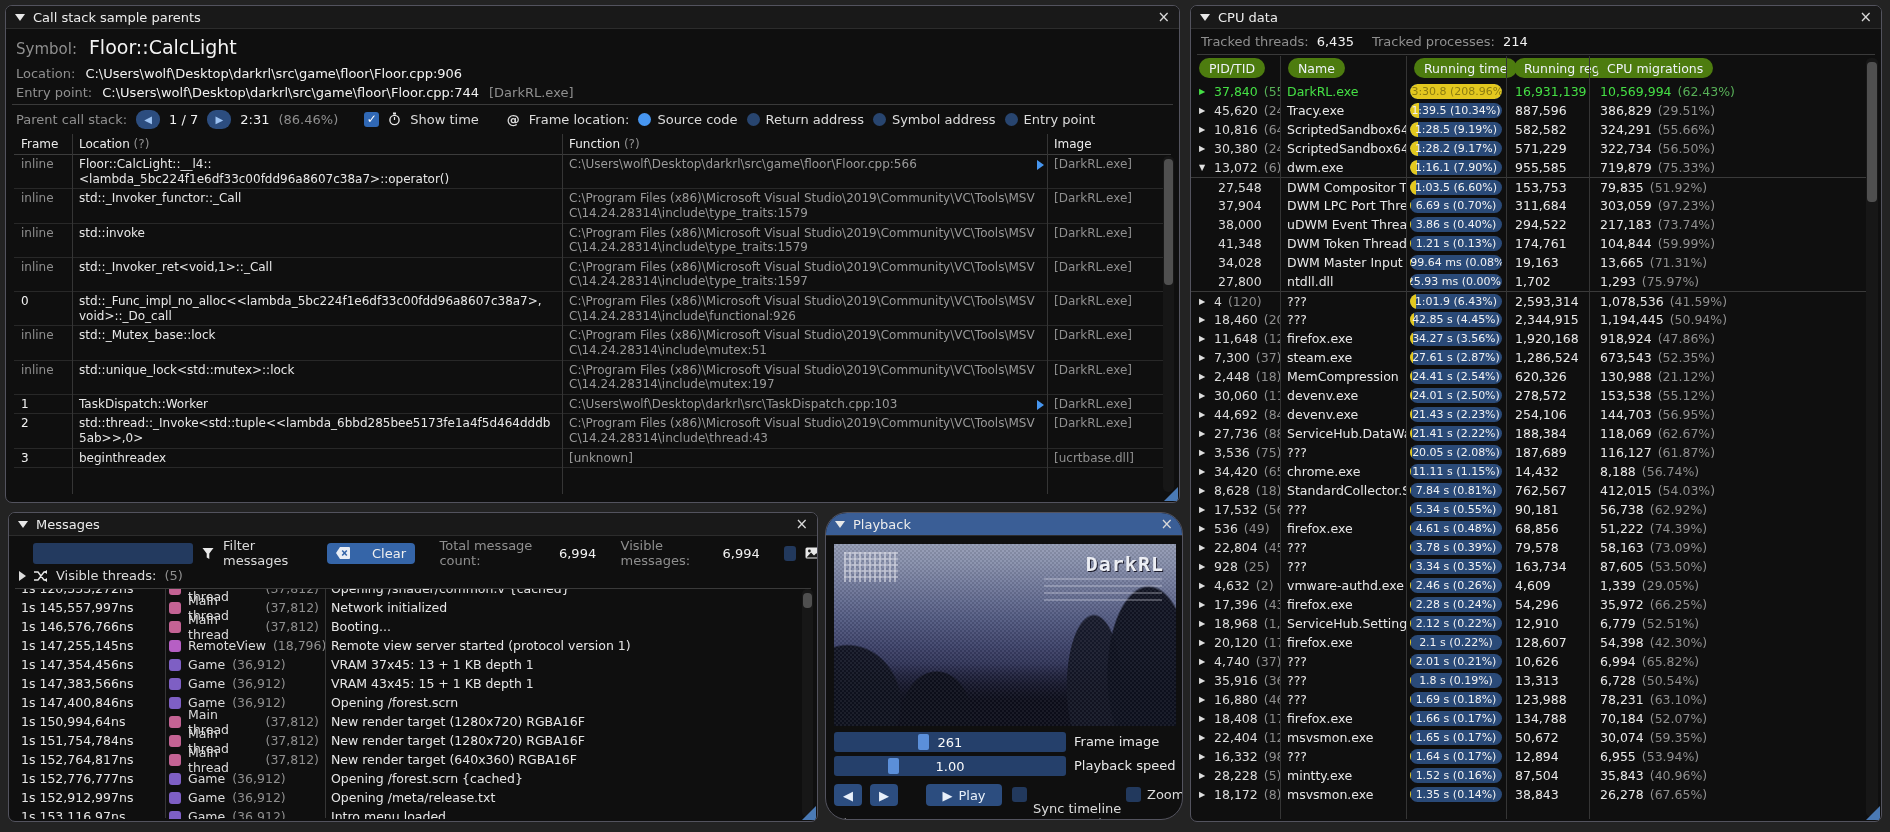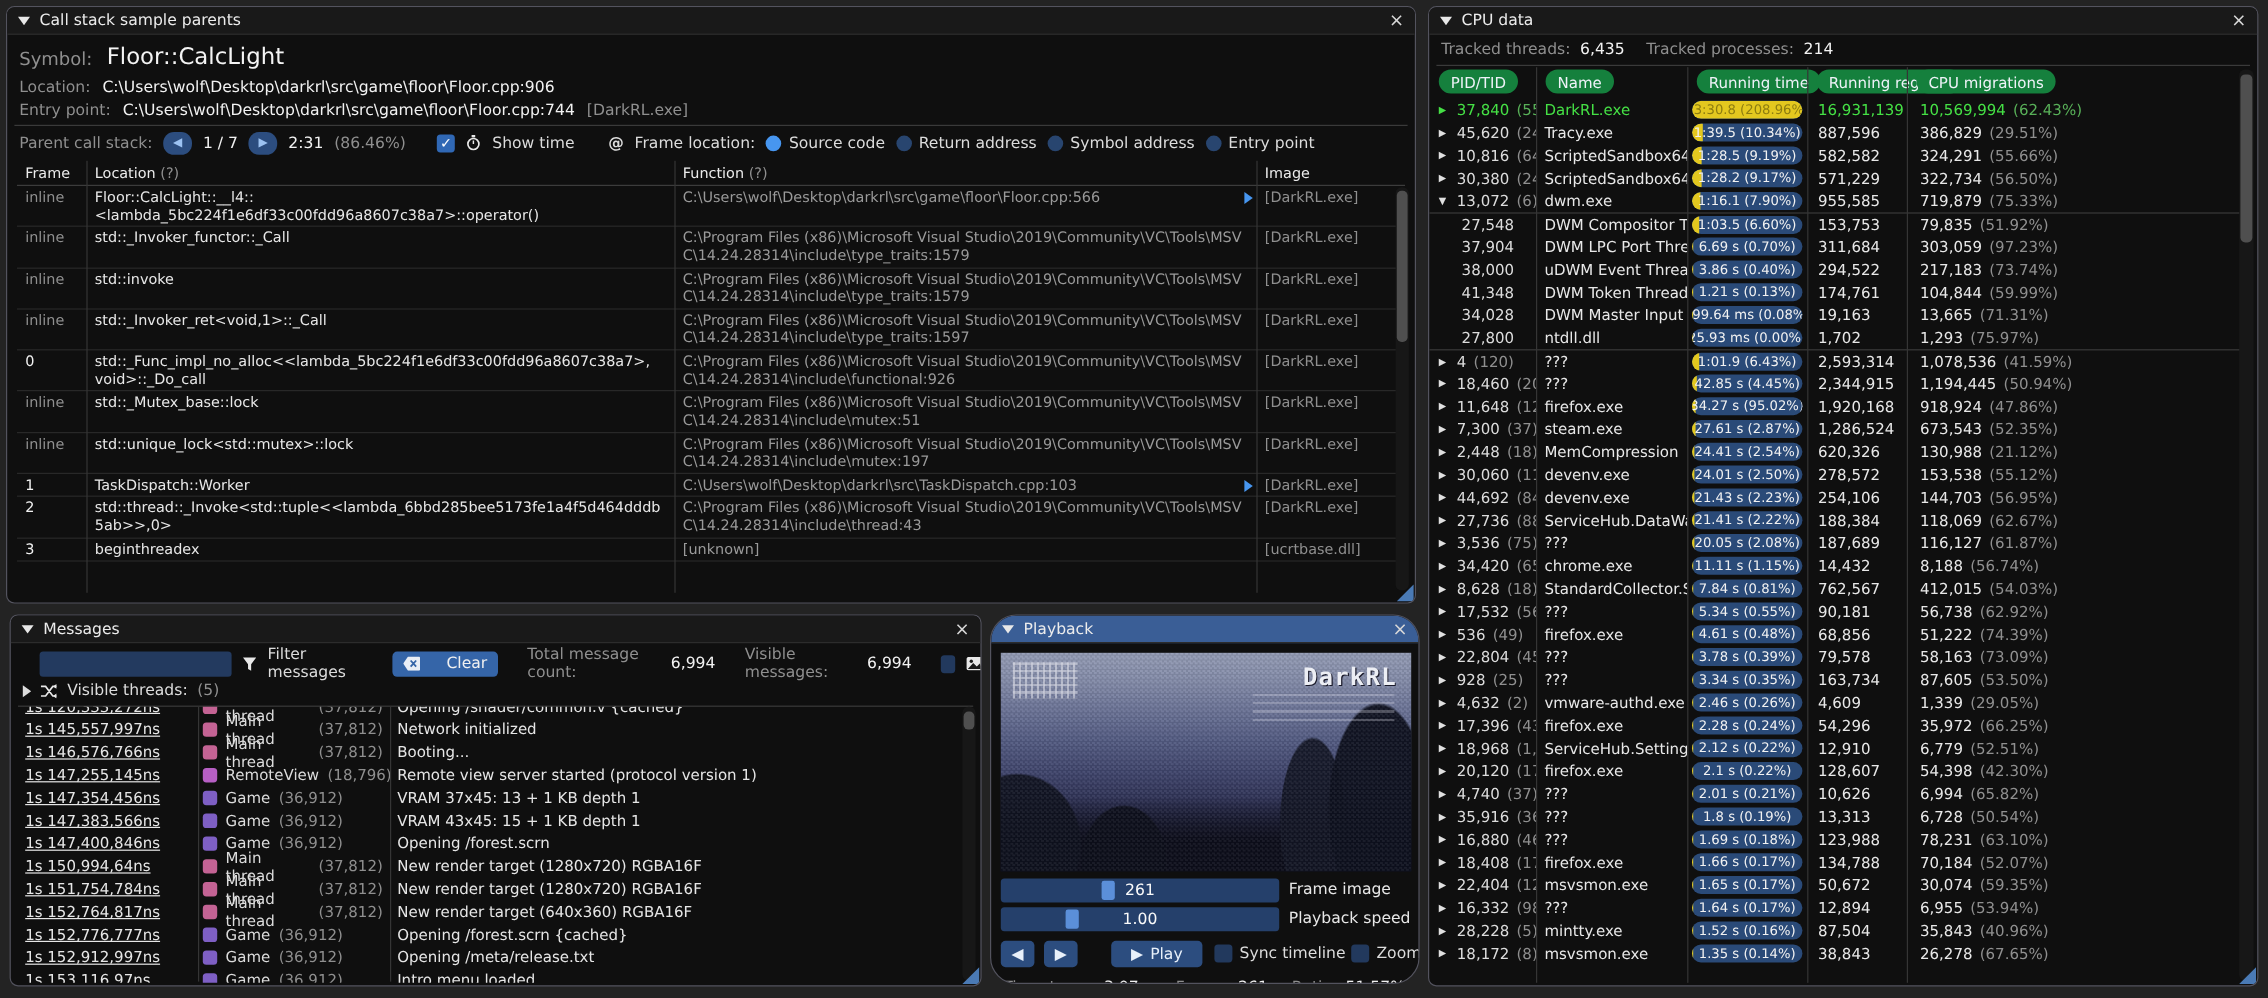--- a/index.html
+++ b/index.html
@@ -45,21 +45,21 @@
 
   
   #messages { left:8px; top:512px; width:810px; height:310px; }
   .msg-toolbar { position:absolute; left:24px; top:28px; height:24px; display:flex; align-items:center; gap:9px; width:100%; }
   .filter-input { width:200px; height:21px; background:#233a5f; border-radius:3px; }
   .btn { height:21px; background:#3565a8; border-radius:4px; color:#f0f0f0; display:flex; align-items:center; gap:22px; padding:0 9px; }
   .threads-row { position:absolute; left:10px; top:55px; display:flex; align-items:center; gap:8px; }
   .tri-right-sm { width:0; height:0; border-top:5px solid transparent; border-bottom:5px solid transparent; border-left:7px solid #dcdcdc; }
   .msg-list { position:absolute; left:6px; top:76px; width:786px; bottom:2px; overflow:hidden; font-size:12.5px; }
   .msg-row { display:flex; height:19px; align-items:center; }
-  .msg-time { width:144px; padding-left:6px; flex:none; color:#e6e6e6;text-decoration:underline; }
+  .msg-time { width:144px; padding-left:6px; flex:none; color:#e6e6e6; }
   .msg-thread { width:160px; flex:none; display:flex; align-items:center; gap:7px; padding-left:10px; }
   .msg-swatch { width:12px; height:12px; border-radius:3px; flex:none; }
   .msg-text { padding-left:12px; color:#e6e6e6; white-space:nowrap; }
 
   
   #playback { left:825px; top:512px; width:358px; height:308px;border-radius:22px; }
   .pb-img { position:absolute; left:8px; top:31px; width:342px; height:182px; overflow:hidden;
     background:
       radial-gradient(ellipse 70px 150px at 92% 72%, rgba(13,16,30,.95) 0 58%, transparent 60%),
       radial-gradient(ellipse 46px 120px at 76% 78%, rgba(18,21,36,.9) 0 58%, transparent 60%),
@@ -79,21 +79,21 @@
   .slider { position:absolute; left:8px; width:232px; height:20px; background:#25406b; border-radius:3px; }
   .slider-grab { position:absolute; top:2px; width:11px; height:16px; background:#5b8fd9; border-radius:2px; }
   .slider-value { position:absolute; inset:0; display:flex; align-items:center; justify-content:center; color:#fafafa; }
   .pb-label { position:absolute; left:248px; color:#e8e8e8; }
   .pb-btn { position:absolute; height:22px; background:#2c4d7f; border-radius:4px; color:#e8f0fa; display:flex; align-items:center; justify-content:center; gap:6px; }
   .pb-status { position:absolute; left:10px; top:303px; display:flex; gap:7px; align-items:center; white-space:nowrap; }
 
   
   #cpu { left:1190px; top:5px; width:692px; height:817px; }
   .cpu-info { position:absolute; left:10px; top:28px; display:flex; gap:8px; align-items:center; }
-  .pill { position:absolute; top:0; height:20px; background:#15803d; border-radius:10px; color:#eef2f8; font-size:12.5px; display:flex; align-items:center; padding:0 10px; }
+  .pill { position:absolute; top:0; height:20px; background:#4d7c0f; border-radius:10px; color:#eef2f8; font-size:12.5px; display:flex; align-items:center; padding:0 10px; }
   .cpu-pills { position:absolute; left:0; top:52px; height:20px; width:100%; }
   .cpu-rows { position:absolute; left:0; top:76px; width:676px; bottom:1px; overflow:hidden; font-size:12.5px; }
   .cpu-row { display:grid; grid-template-columns:89px 126px 100px 83px 1fr; height:19px; align-items:center; }
   .cpu-row.sep-top { border-top:1px solid #3a3a3a; }
   .cpu-pid { display:flex; align-items:center; gap:6px; padding-left:8px; overflow:hidden; white-space:nowrap; }
   .cpu-pid .arrow { font-size:8px; width:9px; flex:none; color:#e0e0e0; }
   .cpu-pid.child { padding-left:27px; }
   .cpu-name { padding-left:7px; overflow:hidden; white-space:nowrap; color:#e8e8e8; }
   .cpu-bar-wrap { padding:0 4px; }
   .bar { position:relative; height:15px; background:#2a4a78; border-radius:8px; overflow:hidden; }
@@ -450,21 +450,21 @@
       <span class="slider-value">1.00</span>
     </div>
     <span class="pb-label" style="top:245px;">Playback speed</span>
     <div class="pb-btn" style="left:8px; top:271px; width:28px;">◀</div>
     <div class="pb-btn" style="left:44px; top:271px; width:28px;">▶</div>
     <div class="pb-btn" style="left:100px; top:271px; width:76px;">
       <span>▶</span>
         <span>Play</span>
     </div>
     <span class="cbox empty" style="position:absolute; left:186px; top:274px;"></span>
-    <span style="position:absolute; left:207px; top:274px;">Sync timeline</span>
+    <span style="position:absolute; left:207px; top:288px;">Sync timeline</span>
     <span class="cbox empty" style="position:absolute; left:300px; top:274px;"></span>
     <span style="position:absolute; left:321px; top:274px; white-space:nowrap;">Zoom 2×</span>
     <div class="pb-status">
       <span class="dim">Timestamp:</span>
       <span class="white">3.07 s</span>
       <span style="width:6px;"></span>
       <span class="dim">Frame:</span>
       <span class="white">261</span>
       <span style="width:6px;"></span>
       <span class="dim">Ratio:</span>
@@ -732,21 +732,21 @@
         <div class="cpu-row">
           <div class="cpu-pid">
             <span class="arrow">▶</span>
             <span>11,648</span>
             <span class="dim">(120)</span>
           </div>
           <div class="cpu-name">firefox.exe</div>
           <div class="cpu-bar-wrap">
             <div class="bar">
               <span class="bar-fill" style="width: 3.6%;"></span>
-              <span class="bar-text">34.27 s (95.02%)</span>
+              <span class="bar-text">34.27 s (3.56%)</span>
             </div>
           </div>
           <div class="cpu-reg">1,920,168</div>
           <div class="cpu-mig">
             <span>918,924</span>
             <span class="dim">(47.86%)</span>
           </div>
         </div>
         <div class="cpu-row">
           <div class="cpu-pid">

